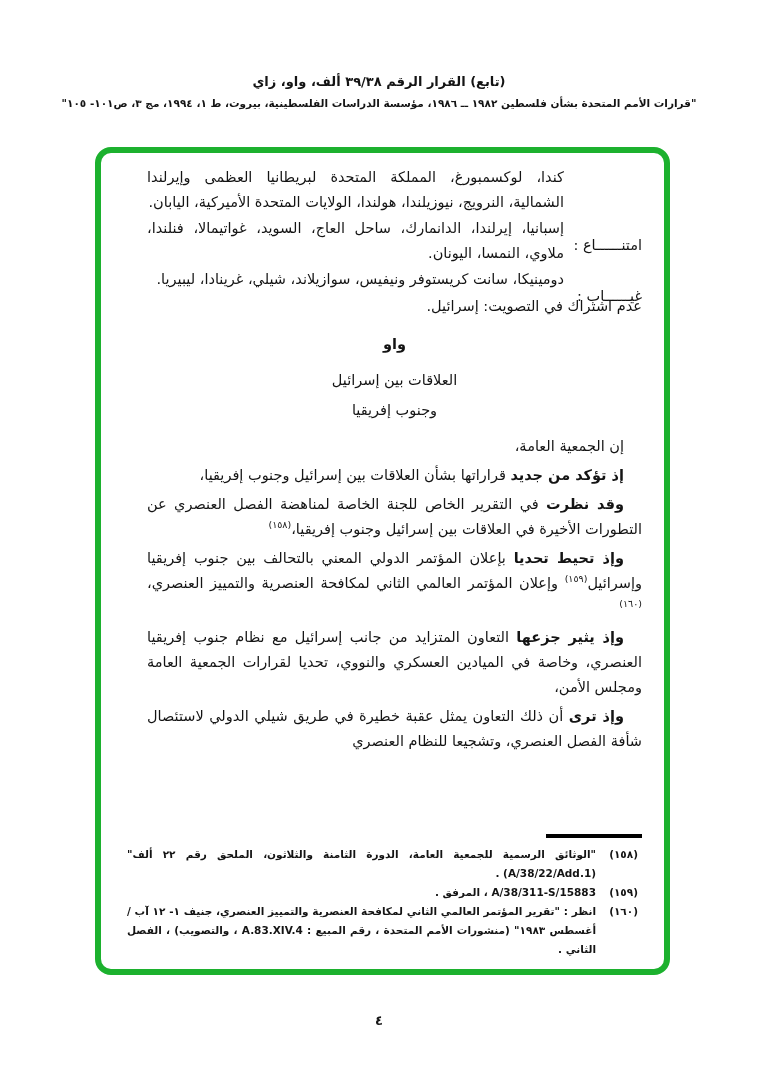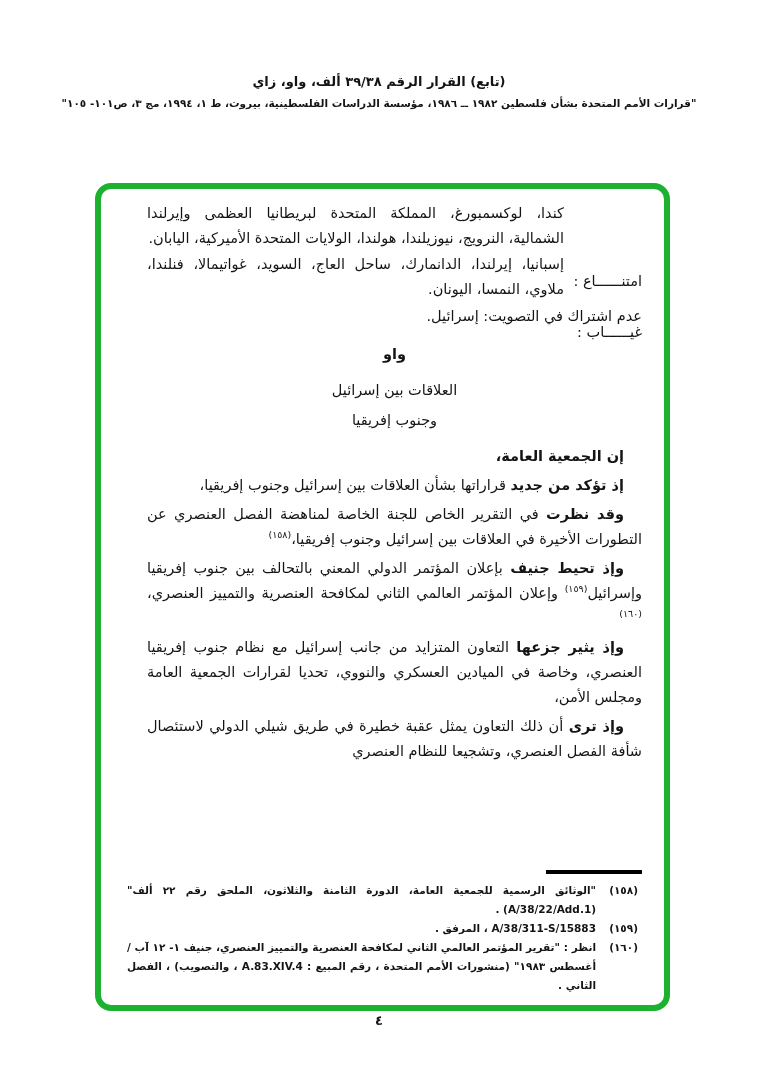--- a/index.html
+++ b/index.html
@@ -20,21 +20,21 @@
 
   .vote-cont{padding-right:78px;}
   .vote-item{position:relative;padding-right:78px;margin-top:1px;}
   .vote-label{position:absolute;right:0;top:17px;white-space:nowrap;}
   .vote-nonpart{margin-top:2px;}
 
   .section-letter{text-align:center;font-weight:700;margin-top:13px;}
   .section-title{text-align:center;font-weight:400;margin-top:5px;}
   .section-title.first{margin-top:11px;}
 
-  .opening{font-weight:700;margin-top:11px;text-indent:18px;}
+  .opening{font-weight:400;margin-top:11px;text-indent:18px;}
   .para{margin:4px 0 0 0;text-indent:18px;}
   .lead{font-weight:700;}
   sup.fnref{font-size:9.5px;vertical-align:super;line-height:0;}
 
   .footnotes{
     position:absolute;left:26px;right:22px;bottom:10px;
     direction:rtl;font-size:10.5px;font-weight:700;line-height:19px;
   }
   .fn-rule{height:4px;background:#000;width:96px;margin:0 0 7px auto;}
   .footnote{position:relative;padding-right:46px;text-align:justify;}
@@ -45,46 +45,46 @@
 </head>
 <body>
 
 <div class="page">
 
   <div class="header">
     <div class="doc-title">(تابع) القرار الرقم ٣٩/٣٨ ألف، واو، زاي</div>
     <div class="doc-subtitle">"قرارات الأمم المتحدة بشأن فلسطين ١٩٨٢ ــ ١٩٨٦، مؤسسة الدراسات الفلسطينية، بيروت، ط ١، ١٩٩٤، مج ٣، ص١٠١- ١٠٥"</div>
   </div>
 
-  <div class="green-box" style="border-color: rgb(28, 177, 46); margin-top: 36px;">
+  <div class="green-box" style="border-color: rgb(28, 177, 46);">
     <div class="main">
 
       <div class="vote-cont">كندا، لوكسمبورغ، المملكة المتحدة لبريطانيا العظمى وإيرلندا الشمالية، النرويج، نيوزيلندا، هولندا، الولايات المتحدة الأميركية، اليابان.</div>
 
       <div class="vote-item">
         <span class="vote-label">امتنــــــاع :</span><span>إسبانيا، إيرلندا، الدانمارك، ساحل العاج، السويد، غواتيمالا، فنلندا، ملاوي، النمسا، اليونان.</span>
       </div>
 
       <div class="vote-item">
-        <span class="vote-label">غيــــــاب :</span>
+        <span class="vote-label">غيــــــاب :</span><span>دومينيكا، سانت كريستوفر ونيفيس، سوازيلاند، شيلي، غرينادا، ليبيريا.</span>
       </div>
 
       <div class="vote-nonpart">عدم اشتراك في التصويت: إسرائيل.</div>
 
       <div class="section-letter">واو</div>
       <div class="section-title first">العلاقات بين إسرائيل</div>
       <div class="section-title">وجنوب إفريقيا</div>
 
       <div class="opening">إن الجمعية العامة،</div>
 
       <p class="para"><span class="lead">إذ تؤكد من جديد</span><span> قراراتها بشأن العلاقات بين إسرائيل وجنوب إفريقيا،</span></p>
 
       <p class="para"><span class="lead">وقد نظرت</span><span> في التقرير الخاص للجنة الخاصة لمناهضة الفصل العنصري عن التطورات الأخيرة في العلاقات بين إسرائيل وجنوب إفريقيا،</span><sup class="fnref">(١٥٨)</sup></p>
 
-      <p class="para"><span class="lead">وإذ تحيط جنيف</span><span> بإعلان المؤتمر الدولي المعني بالتحالف بين جنوب إفريقيا وإسرائيل</span><sup class="fnref">(١٥٩)</sup><span> وإعلان المؤتمر العالمي الثاني لمكافحة العنصرية والتمييز العنصري،</span><sup class="fnref">(١٦٠)</sup></p>
+      <p class="para"><span class="lead">وإذ تحيط تحديا</span><span> بإعلان المؤتمر الدولي المعني بالتحالف بين جنوب إفريقيا وإسرائيل</span><sup class="fnref">(١٥٩)</sup><span> وإعلان المؤتمر العالمي الثاني لمكافحة العنصرية والتمييز العنصري،</span><sup class="fnref">(١٦٠)</sup></p>
 
       <p class="para"><span class="lead">وإذ يثير جزعها</span><span> التعاون المتزايد من جانب إسرائيل مع نظام جنوب إفريقيا العنصري، وخاصة في الميادين العسكري والنووي، تحديا لقرارات الجمعية العامة ومجلس الأمن،</span></p>
 
       <p class="para"><span class="lead">وإذ ترى</span><span> أن ذلك التعاون يمثل عقبة خطيرة في طريق شيلي الدولي لاستئصال شأفة الفصل العنصري، وتشجيعا للنظام العنصري</span></p>
 
     </div>
 
     <div class="footnotes">
       <div class="fn-rule"></div>
 

